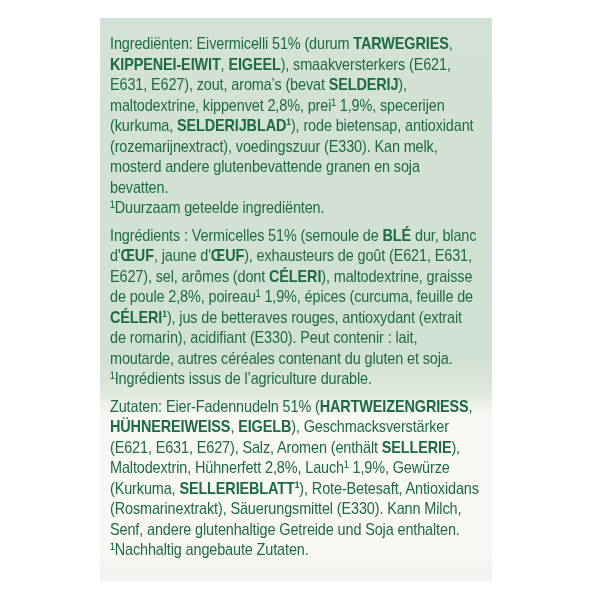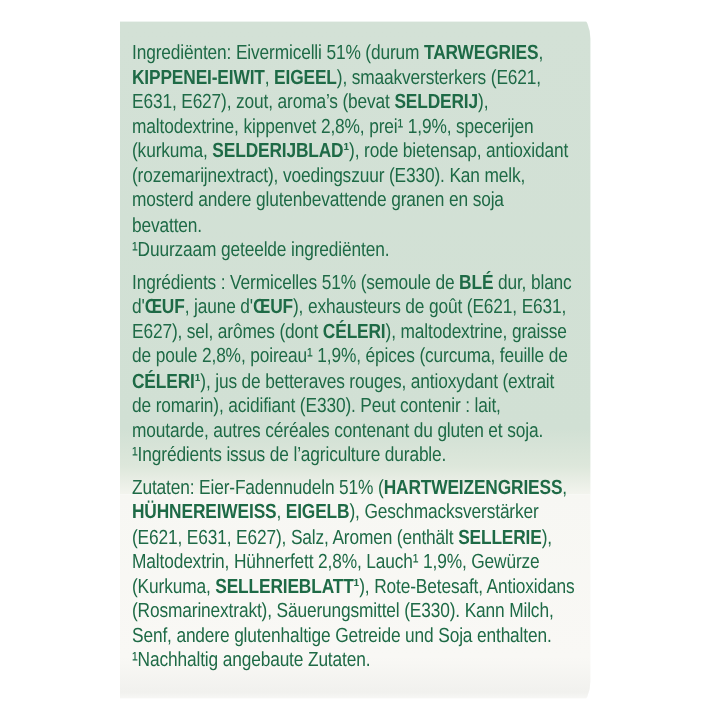--- a/index.html
+++ b/index.html
@@ -8,21 +8,20 @@
     width: 600px;
     height: 600px;
     background: #ffffff;
     font-family: "Liberation Sans", sans-serif;
   }
   .label-wrap {
     position: relative;
     width: 492px;
     height: 600px;
     overflow: hidden;
-    border-radius: 32px;
   }
   .green-panel {
     position: absolute;
     left: 100px;
     top: 18px;
     width: 400px;
     height: 394px;
     background: linear-gradient(180deg, #d3e1d6 0%, #d1e0d4 86%, #dde7db 94%, #f3f4ee 100%);
   }
   .white-panel {

